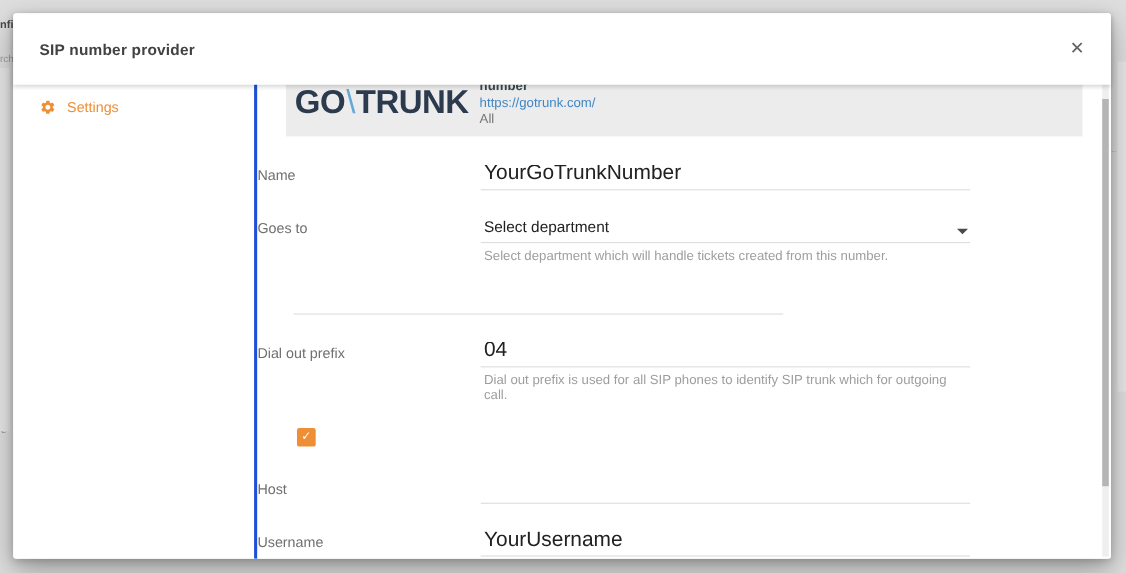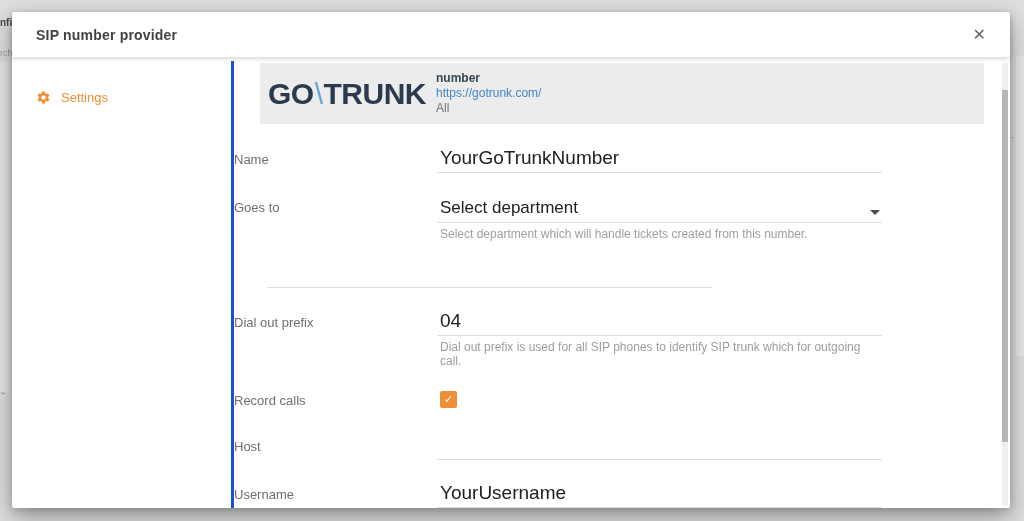--- a/index.html
+++ b/index.html
@@ -20,21 +20,21 @@
   .bg-strip-right { position:absolute; right:0; top:56px; width:8px; height:300px; background:#e7e7e7; z-index:0; }
   .bg-dot-icon { position:absolute; right:9px; top:133px; color:#8f8f8f; font-size:8px; z-index:0; }
 
   
   .modal {
     position:absolute; left:12px; top:12px; width:998px; height:496px;
     background:#ffffff; border-radius:3px; z-index:2;
     box-shadow:0 10px 26px rgba(0,0,0,0.32), 0 2px 8px rgba(0,0,0,0.18);
   }
   .modal-header {
-    position:absolute; top:0; left:0; right:0; height:45px;
+    position:absolute; top:0; left:0; right:0; height:65px;
     background:#fff; border-radius:3px 3px 0 0; z-index:5;
     display:flex; align-items:center; padding:0 22px 0 24px;
     box-shadow:0 2px 4px rgba(0,0,0,0.16);
   }
   .modal-title { font-size:14px; font-weight:bold; color:#424242; letter-spacing:0.2px; }
   .modal-close {
     margin-left:auto; font-size:16px; color:#5f6368; cursor:pointer;
     line-height:16px; padding:2px;
   }
 
@@ -66,21 +66,21 @@
   
   .f-row { display:flex; }
   .f-label { width:170px; flex:0 0 170px; text-align:left; font-size:13px; color:#6f6f6f; padding-top:2px; }
   .f-col { margin-left:33px; width:445px; }
   .f-control { border-bottom:1px solid #ddd; padding:0 0 4px 3px; position:relative; min-height:17px; }
   .f-control.no-line { border-bottom:none; }
   .f-input {
     width:100%; border:none; outline:none; background:transparent;
     font-family:"Liberation Sans", sans-serif; font-size:19px; color:#212121; height:16px; padding:0;
   }
-  .select-value { font-size:17px; color:#212121; }
+  .select-value { font-size:14px; color:#212121; }
   .caret-icon {
     position:absolute; right:2px; bottom:7px; width:0; height:0;
     border-left:5px solid transparent; border-right:5px solid transparent; border-top:5px solid #4a4a4a;
   }
   .helper { margin-top:4px; padding-left:3px; font-size:12px; color:#9e9e9e; }
 
   .row-name     { margin-top:26px; }
   .row-goesto   { margin-top:25px; }
   .row-number   { margin-top:24px; }
   .row-dial     { margin-top:25px; }
@@ -174,21 +174,20 @@
         <div class="f-label">Dial out prefix</div>
         <div class="f-col">
           <div class="f-control">
             <input class="f-input" type="text" value="04" style="">
           </div>
           <div class="helper">Dial out prefix is used for all SIP phones to identify SIP trunk which for outgoing call.</div>
         </div>
       </div>
 
       <div class="f-row row-record">
-        <div class="f-label">Record calls</div>
         <div class="f-col">
           <div class="f-control no-line">
             <div class="checkbox">
               <span>✓</span>
             </div>
           </div>
         </div>
       </div>
 
       <div class="f-row row-host">

